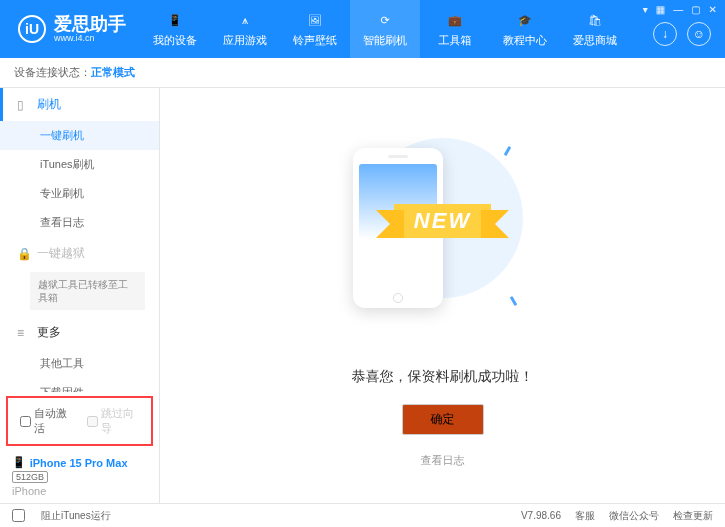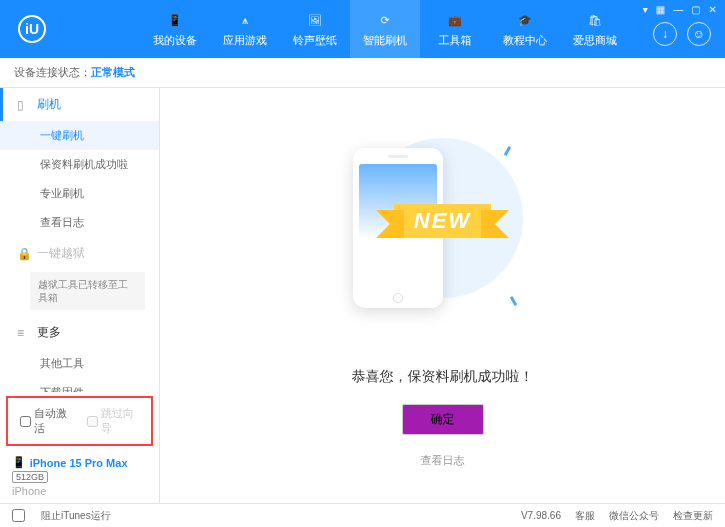--- a/index.html
+++ b/index.html
@@ -42,32 +42,36 @@
 .phone{position:relative;width:90px;height:160px;background:#fff;border-radius:12px;box-shadow:0 4px 16px rgba(0,0,0,.15)}
 .phone-screen{position:absolute;top:16px;left:6px;right:6px;bottom:18px;background:linear-gradient(180deg,#6bb5ff 0%,#fff 60%);border-radius:3px}
 .phone-btn{position:absolute;bottom:5px;left:50%;transform:translateX(-50%);width:10px;height:10px;border:1.5px solid #ddd;border-radius:50%}
 .phone-speaker{position:absolute;top:7px;left:50%;transform:translateX(-50%);width:20px;height:3px;background:#eee;border-radius:2px}
 .new-ribbon{position:absolute;top:76px;left:0;right:0;display:flex;justify-content:center}
 .ribbon{background:#ffd040;color:#fff;font-weight:900;font-size:22px;font-style:italic;padding:4px 20px;position:relative;letter-spacing:2px}
 .ribbon:before,.ribbon:after{content:"";position:absolute;top:6px;width:0;height:0;border:14px solid #ffc020}
 .ribbon:before{left:-18px;border-left-color:transparent}
 .ribbon:after{right:-18px;border-right-color:transparent}
 .success-msg{font-size:14px;color:#333;margin-top:40px;font-weight:500}
-.ok-btn{margin-top:18px;padding:6px 28px;border:1px solid #ccc;background:#a21caf;font-size:12px;cursor:pointer;border-radius:2px}
+.ok-btn{margin-top:18px;padding:6px 28px;border:1px solid #ccc;background:#c2410c;font-size:12px;cursor:pointer;border-radius:2px}
 .log-link{margin-top:18px;font-size:11px;color:#999;cursor:pointer}
 .footer{height:24px;border-top:1px solid #e5e5e5;display:flex;align-items:center;padding:0 12px;font-size:10px;color:#666;justify-content:space-between}
 .footer-left{display:flex;align-items:center;gap:16px}
 .footer-right{display:flex;align-items:center;gap:14px}
 </style>
 </head>
 <body>
 
 <div class="header">
   <div class="logo-area">
     <div class="logo-circle">iU</div>
+    <div>
+      <div class="logo-text">爱思助手</div>
+      <div class="logo-sub">www.i4.cn</div>
+    </div>
   </div>
   <div class="nav">
     <div class="nav-item">
         <div class="nav-icon">📱</div>
         <span>我的设备</span>
       </div>
     <div class="nav-item">
         <div class="nav-icon">⩚</div>
         <span>应用游戏</span>
       </div>
@@ -111,21 +115,21 @@
 </div>
 
 <div class="body-area">
   <div class="sidebar">
     <div class="sidebar-scroll">
       <div class="side-group blue">
           <span class="group-icon">▯</span>
           <span>刷机</span>
         </div>
       <div class="side-sub active">一键刷机</div>
-      <div class="side-sub">保资料刷机成功啦</div>
+      <div class="side-sub">iTunes刷机</div>
       <div class="side-sub">专业刷机</div>
       <div class="side-sub">查看日志</div>
       <div class="side-group">
           <span class="group-icon">🔒</span>
           <span style="color:#bbb">一键越狱</span>
         </div>
       <div class="side-sub gray-box">越狱工具已转移至工具箱</div>
       <div class="side-group">
           <span class="group-icon">≡</span>
           <span>更多</span>

